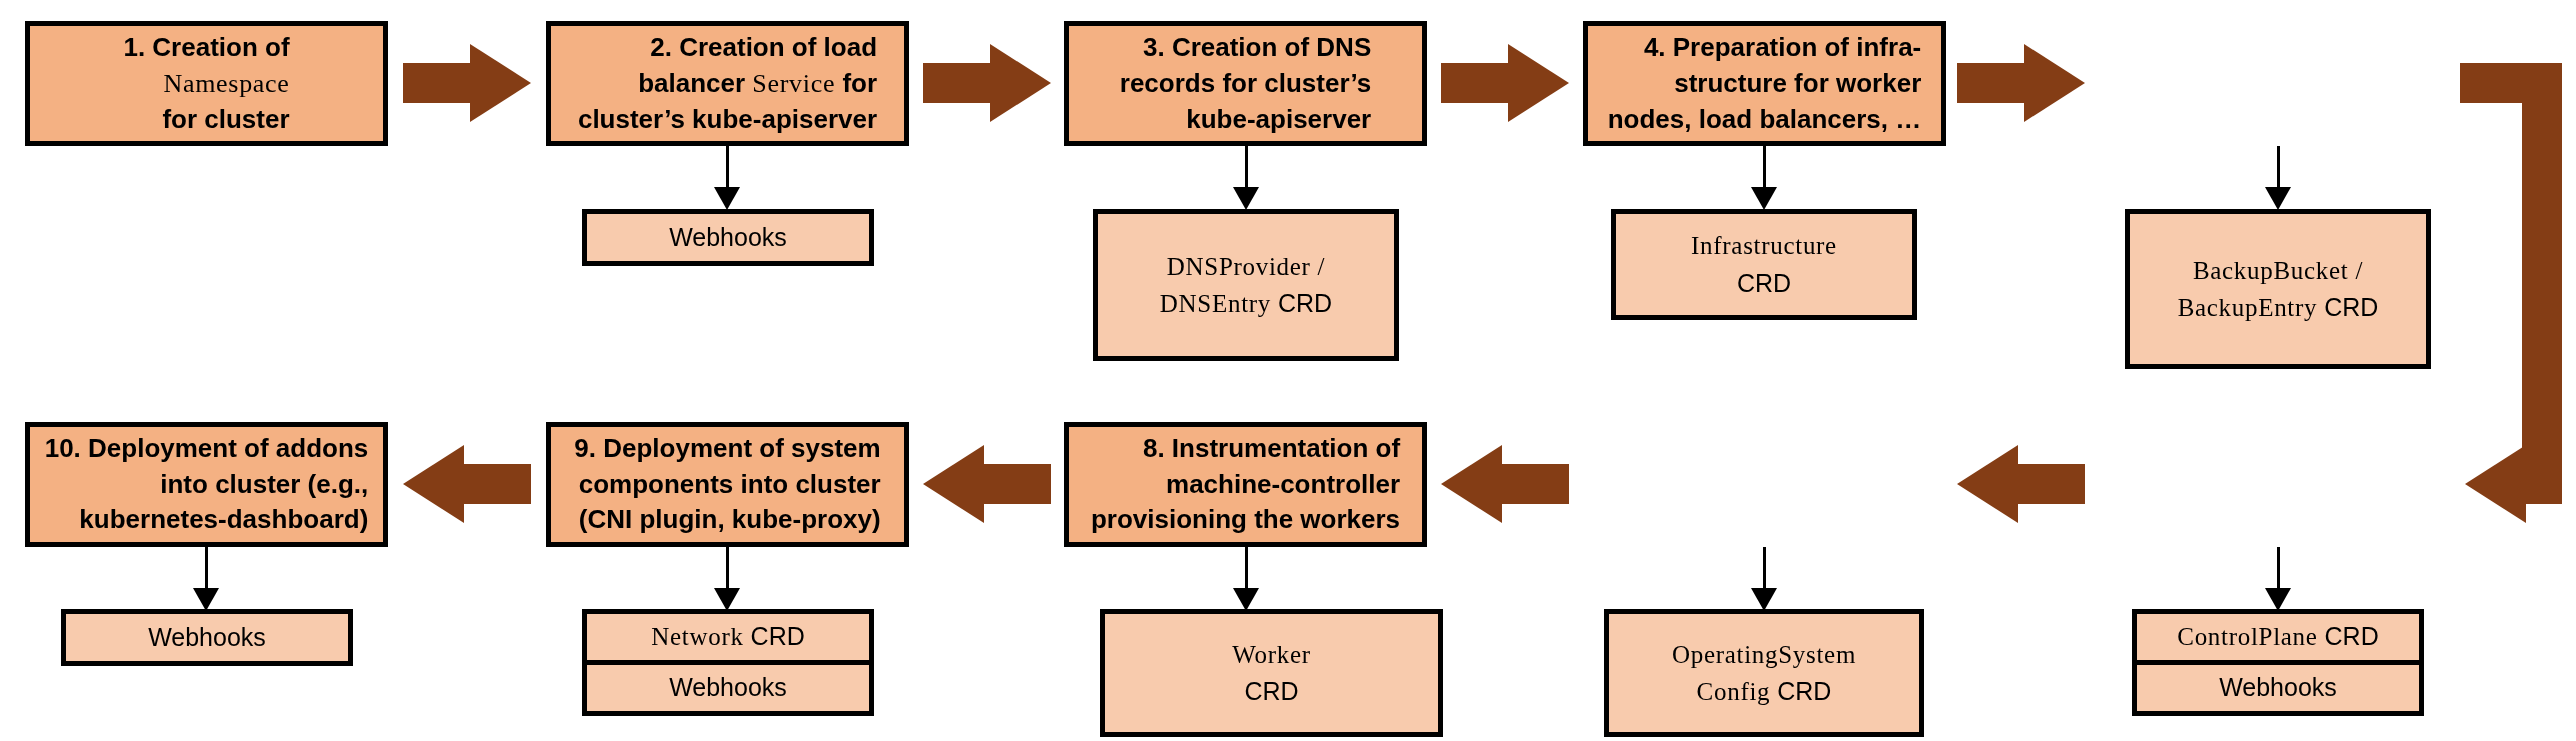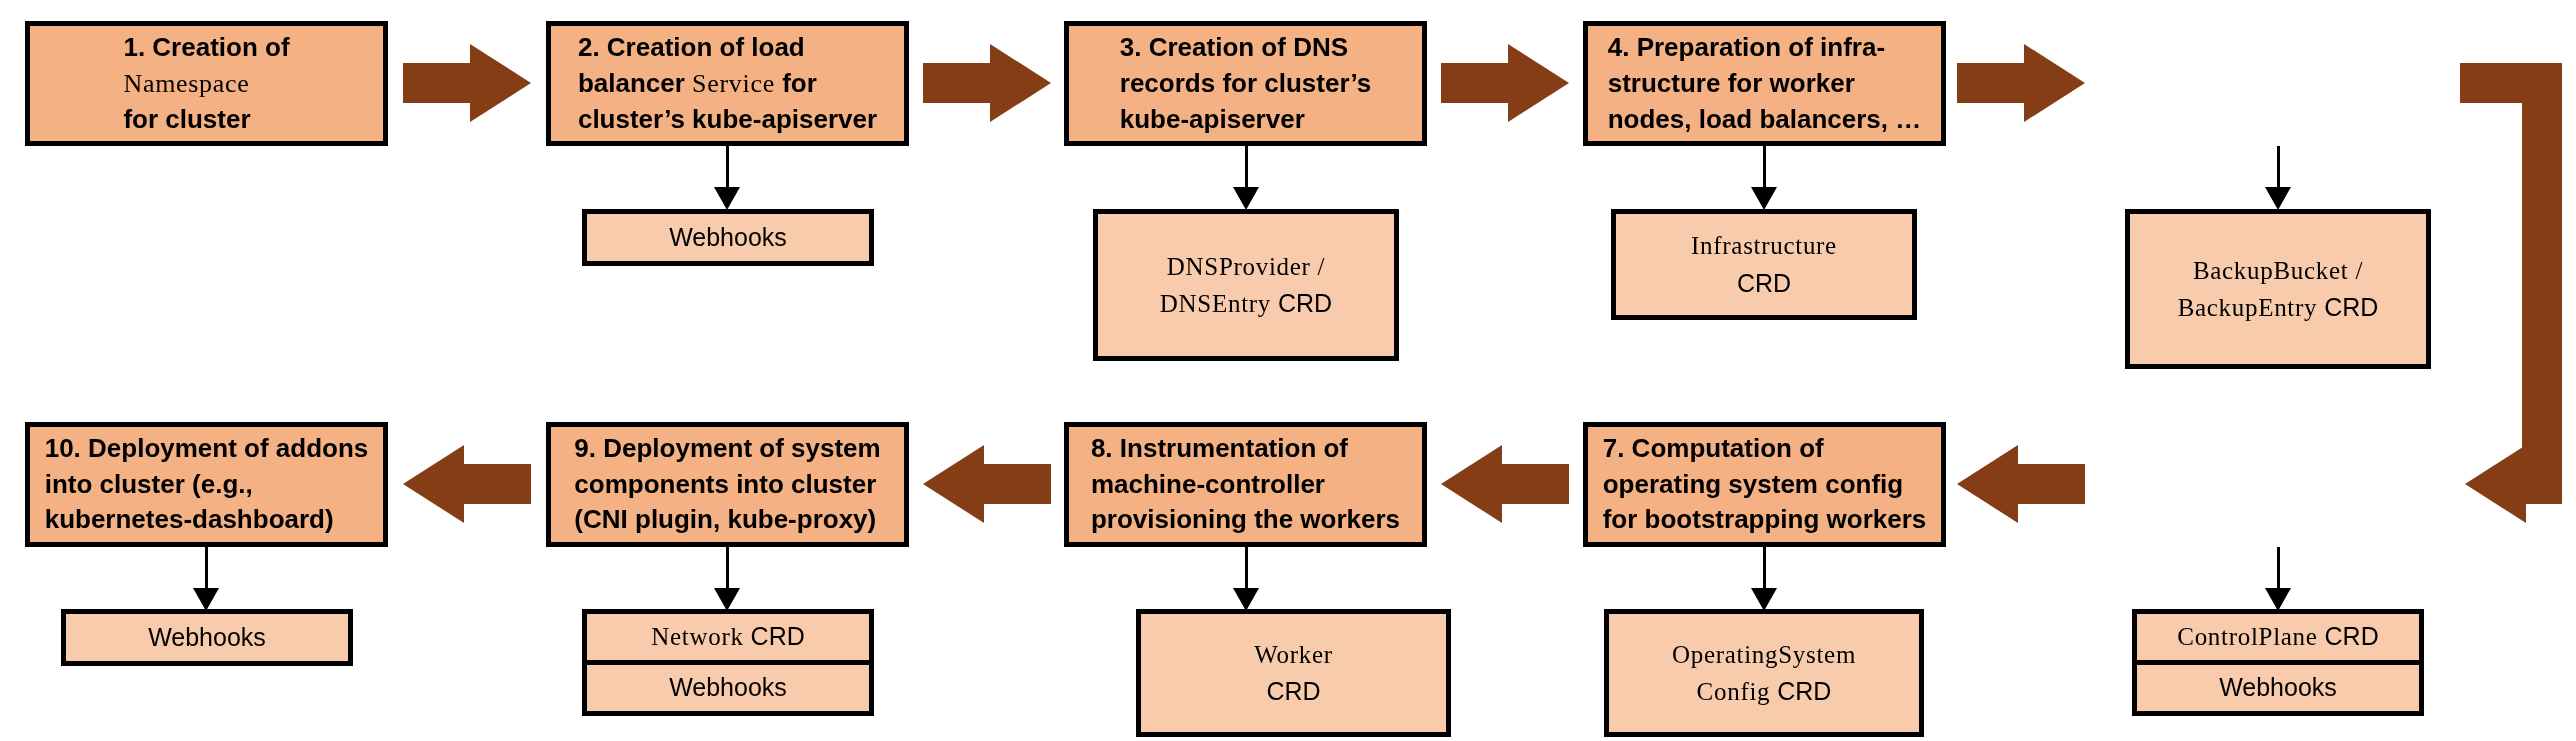--- a/index.html
+++ b/index.html
@@ -10,40 +10,40 @@
   }
   html,body{margin:0;padding:0;background:#ffffff;}
   .canvas{
     position:relative;width:2576px;height:742px;background:#ffffff;overflow:hidden;
     font-family:"Liberation Sans", sans-serif;
   }
   
   .main-box{
     position:absolute;width:363px;height:125px;box-sizing:border-box;
     background:var(--main-fill);border:5.7px solid var(--line);
-    display:flex;align-items:center;justify-content:center;text-align:left;
+    display:flex;align-items:center;justify-content:center;text-align:right;
   }
   .main-box .label{
     white-space:pre-wrap;font-size:26px;line-height:1.38;font-weight:bold;color:#000;
   }
   .r1{top:21.4px}.r2{top:422px}
   .c1{left:25px}.c2{left:546px}.c3{left:1064px}.c4{left:1583px}.c5{left:2097px}
   
   .sub-box{
     position:absolute;box-sizing:border-box;background:var(--sub-fill);
     border:5px solid var(--line);display:flex;align-items:center;justify-content:center;
     text-align:center;color:#000;
   }
   .sub-box .label{white-space:pre-wrap;font-size:25px;line-height:1.5;font-weight:bold;}
   .sub-s2{left:582px;top:209px;width:292px;height:57px}
   .sub-s3{left:1093px;top:209px;width:306px;height:152px}
   .sub-s4{left:1611px;top:209px;width:306px;height:111px}
   .sub-s5{left:2125px;top:209px;width:306px;height:160px}
   .sub-s7{left:1604px;top:609px;width:320px;height:128px}
-  .sub-s8{left:1136px;top:609px;width:315px;height:128px}
+  .sub-s8{left:1100px;top:609px;width:343px;height:128px}
   .sub-s10{left:61px;top:609px;width:292px;height:57px}
   .stack{position:absolute;width:292px}
   .stack-s6{left:2132px;top:609px}
   .stack-s9{left:582px;top:609px}
   .stack .sub-box{position:relative;width:100%;height:56px}
   .stack .sub-box + .sub-box{margin-top:-5px}
   .mono{font-family:Liberation Serif, serif;font-weight:normal;letter-spacing:0.7px;}
   .bold{font-weight:normal;font-family:"Liberation Sans", sans-serif;letter-spacing:0;}
   
   .conn{position:absolute;width:28.5px;display:flex;flex-direction:column;align-items:center}
@@ -159,25 +159,20 @@
   <div class="main-box r2 c2">
     <div class="label"><span>9. Deployment of system
 components into cluster
 (CNI plugin, kube-proxy)</span></div>
   </div>
   <div class="main-box r2 c3">
     <div class="label"><span>8. Instrumentation of
 machine-controller
 provisioning the workers</span></div>
   </div>
-  <div class="main-box r2 c4">
-    <div class="label"><span>7. Computation of
-operating system config
-for bootstrapping workers</span></div>
-  </div>
 
   <div class="flow fr2 fg1">
       <div class="head-left"></div>
       <div class="shaft"></div>
     </div>
   <div class="flow fr2 fg2">
       <div class="head-left"></div>
       <div class="shaft"></div>
     </div>
   <div class="flow fr2 fg3">

